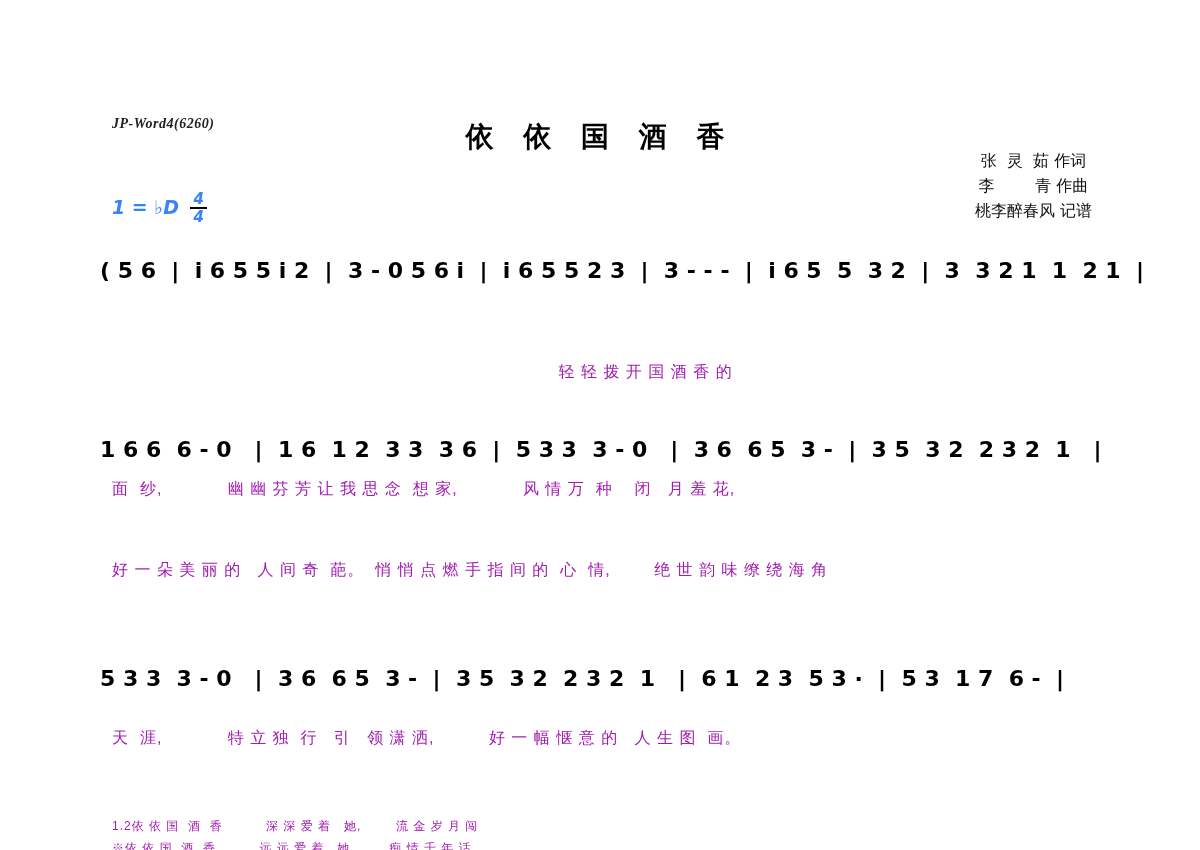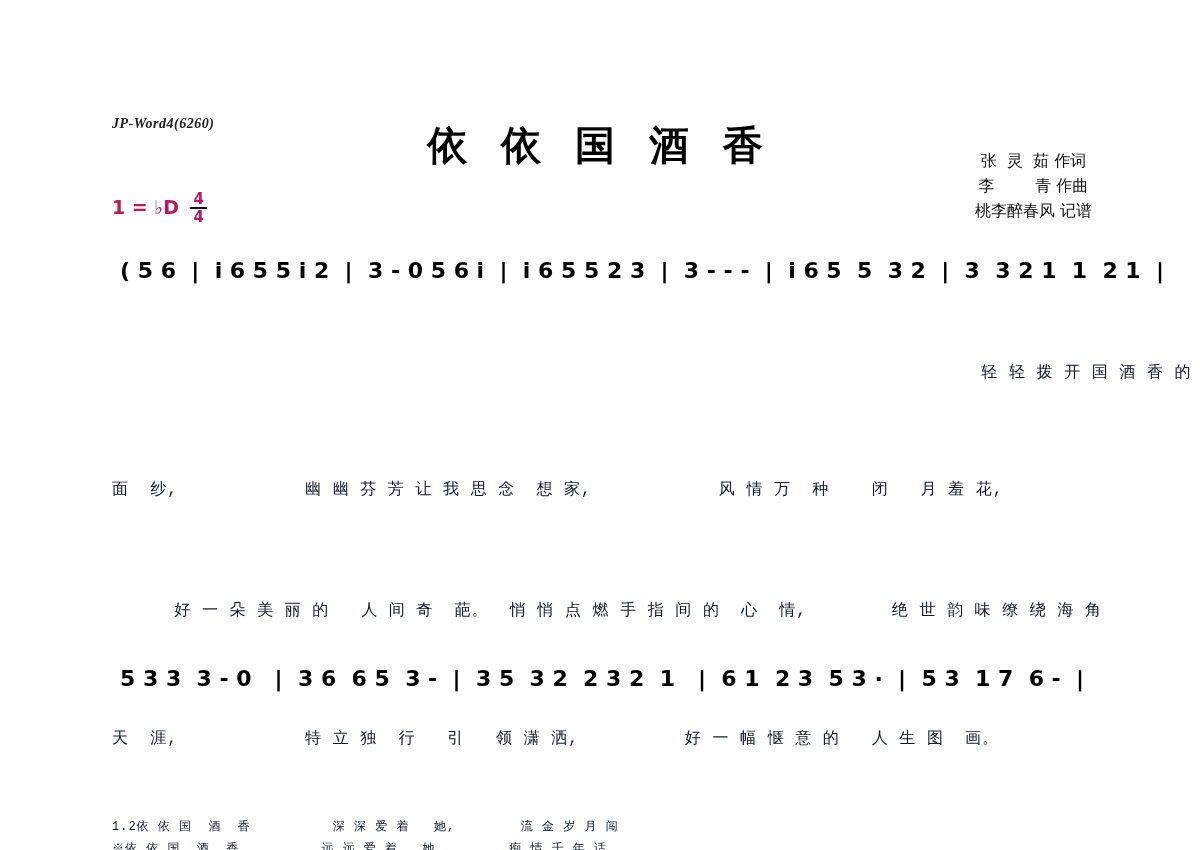--- a/index.html
+++ b/index.html
@@ -17,64 +17,64 @@
     position:absolute;left:112px;top:116px;
     font-family:"Liberation Serif", serif;
     font-style:italic;font-weight:bold;font-size:14px;color:#222;
     letter-spacing:.5px;
   }
 
   .title{
     position:absolute;left:0;top:118px;width:1200px;
     text-align:center;
     font-family:"DejaVu Sans", sans-serif;
-    font-weight:bold;font-size:40px;letter-spacing:10px;
+    font-weight:bold;font-size:28px;letter-spacing:10px;
     color:#000;
   }
   .singer{
     position:absolute;left:0;top:188px;width:1200px;
     text-align:center;
     font-family:"DejaVu Sans", sans-serif;
     font-size:17px;letter-spacing:2px;color:#111;
   }
 
   .credits{
     position:absolute;right:108px;top:148px;
     font-family:"DejaVu Sans", sans-serif;
     font-size:16px;line-height:25px;color:#111;
     text-align:center;
   }
   .credits div{white-space:pre;}
 
   .keysig{
     position:absolute;left:112px;top:192px;
     font-family:"DejaVu Sans", sans-serif;
-    font-size:19px;font-weight:bold;color:#be185d;
-    display:flex;align-items:center;gap:4px;
+    font-size:19px;font-weight:bold;color:#3b82f6;
+    display:flex;align-items:center;gap:4px;font-style:italic;
   }
   .meter{
     display:inline-block;text-align:center;line-height:12px;
     font-size:15px;font-weight:bold;margin-left:7px;position:relative;top:1px;
   }
   .meter .num{display:block;}
   .meter .bar{display:block;width:17px;height:2px;background:#000;margin:2px auto 2px;}
   .meter .den{display:block;}
 
   
   .row{
-    position:absolute;left:120px;width:990px;
+    position:absolute;left:100px;width:990px;
     font-family:"DejaVu Sans", sans-serif;
     font-size:22px;font-weight:bold;color:#000;
     white-space:pre;
     letter-spacing:0px;
   }
   .lyr{
     position:absolute;left:112px;width:990px;
-    font-family:Liberation Mono, monospace;
-    font-size:16px;color:#0f172a;white-space:pre;letter-spacing:1px;
+    font-family:Liberation Sans, sans-serif;
+    font-size:16px;color:#a21caf;white-space:pre;letter-spacing:1px;
   }
   .small{font-size:12px;}
 </style>
 </head>
 <body>
 
 <div class="sheet">
 
   <div class="corner-id">JP-Word4(6260)</div>
 
@@ -92,23 +92,24 @@
       <span class="num">4</span>
       <span class="bar"></span>
       <span class="den">4</span>
     </span>
   </div>
 
   <div class="row" style="top:258px;">( 5 6  |  i 6 5 5 i 2  |  3 - 0 5 6 i  |  i 6 5 5 2 3  |  3 - - -  |  i 6 5  5  3 2  |  3  3 2 1  1  2 1  |</div>
 
   <div class="lyr" style="top:362px;">                                                                                  轻 轻 拨 开 国 酒 香 的</div>
 
+  <div class="row" style="top:437px;">1 6 6  6 - 0   |  1 6  1 2  3 3  3 6  |  5 3 3  3 - 0   |  3 6  6 5  3 -  |  3 5  3 2  2 3 2  1   |</div>
   <div class="lyr" style="top:479px;">面  纱,            幽 幽 芬 芳 让 我 思 念  想 家,            风 情 万  种    闭   月 羞 花,</div>
 
-  <div class="lyr" style="top:600px;text-align:right;">好 一 朵 美 丽 的   人 间 奇  葩。  悄 悄 点 燃 手 指 间 的  心  情,        绝 世 韵 味 缭 绕 海 角</div>
+  <div class="lyr" style="top:560px;">好 一 朵 美 丽 的   人 间 奇  葩。  悄 悄 点 燃 手 指 间 的  心  情,        绝 世 韵 味 缭 绕 海 角</div>
 
   <div class="row" style="top:666px;">5 3 3  3 - 0   |  3 6  6 5  3 -  |  3 5  3 2  2 3 2  1   |  6 1  2 3  5 3 ·  |  5 3  1 7  6 -  |</div>
   <div class="lyr" style="top:728px;">天  涯,            特 立 独  行   引   领 潇 洒,          好 一 幅 惬 意 的   人 生 图  画。</div>
 
   <div class="lyr small" style="top:818px;">1.2依 依 国  酒  香          深 深 爱 着   她,        流 金 岁 月 闯</div>
   <div class="lyr small" style="top:840px;">※依 依 国  酒  香          远 远 爱 着   她,        痴 情 千 年 话</div>
 
 </div>
 
 </body></html>

